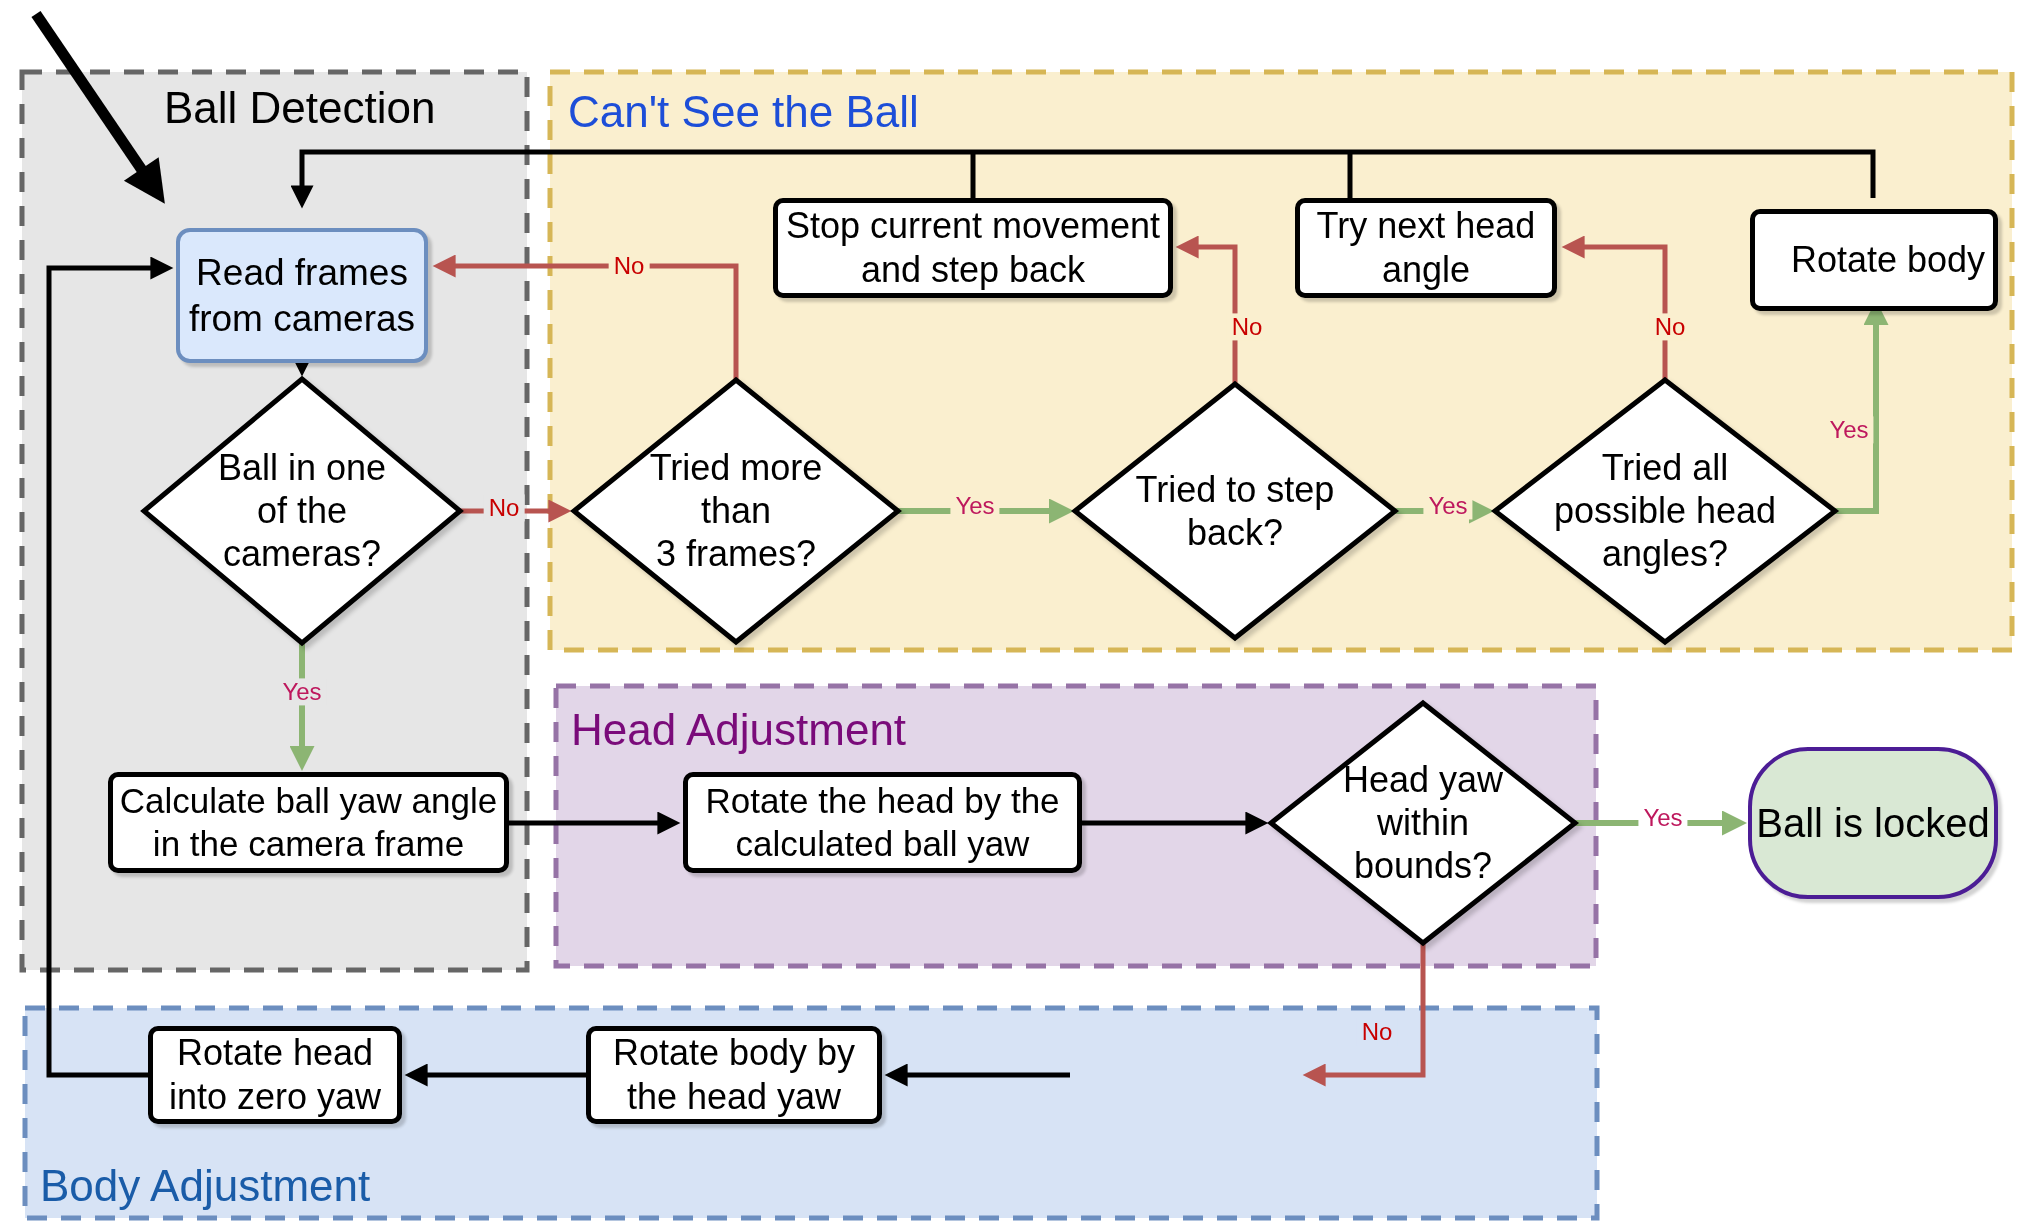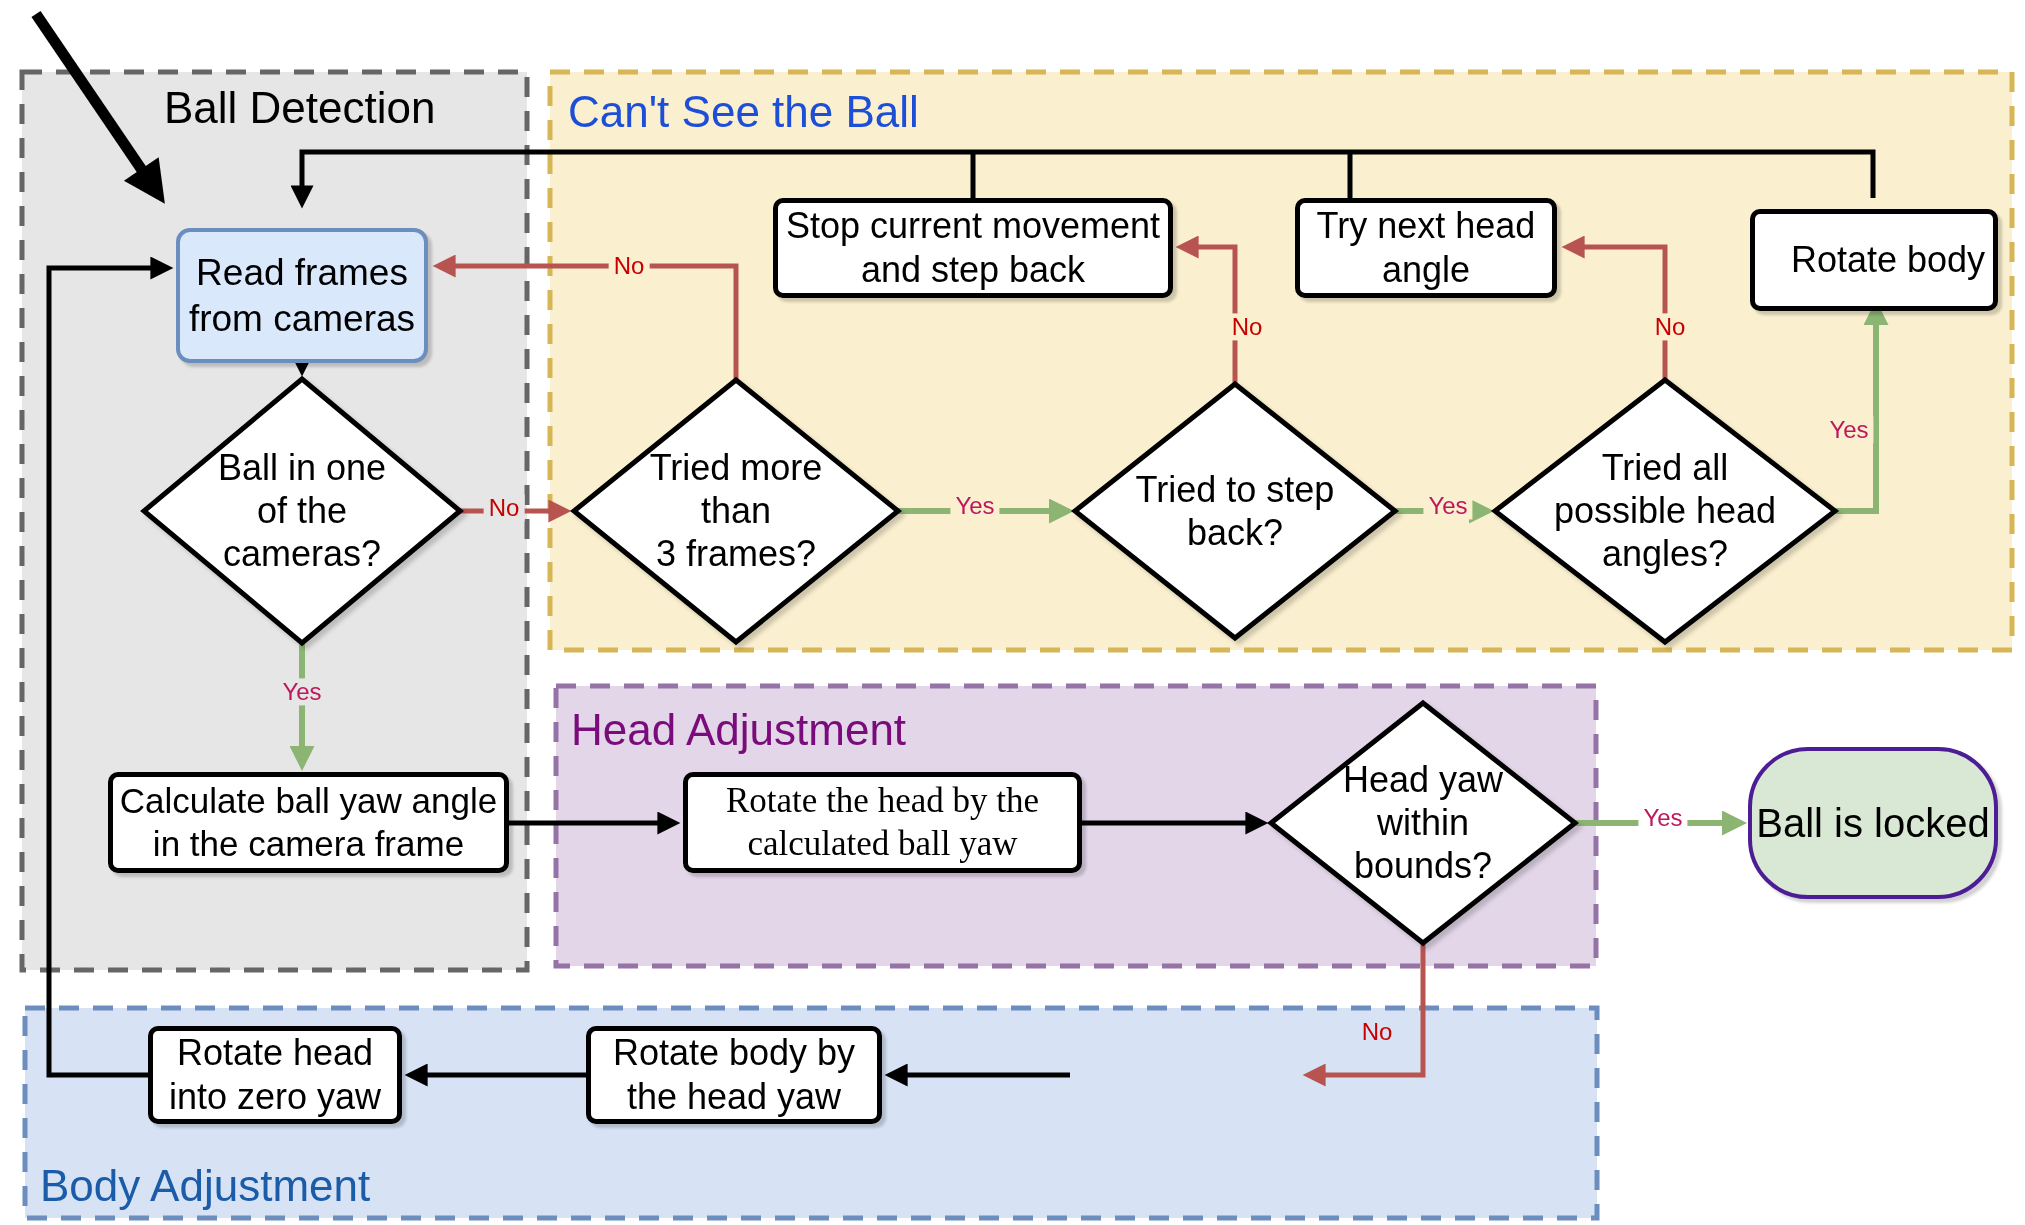--- a/index.html
+++ b/index.html
@@ -107,21 +107,21 @@
 
   <div class="node node-start" style="left:176px;top:228px;width:252px;height:135px;font-size:37px;text-align:center;">Read frames
 from cameras</div>
   <div class="node" style="left:100px;top:772px;width:401px;height:101px;font-size:35px;margin-left:8px;">Calculate ball yaw angle
 in the camera frame</div>
   <div class="node" style="left:773px;top:198px;width:400px;height:100px;">Stop current movement
 and step back</div>
   <div class="node" style="left:1295px;top:198px;width:262px;height:100px;">Try next head
 angle</div>
   <div class="node" style="left:1750px;top:209px;width:248px;height:102px;padding-left:28px;">Rotate body</div>
-  <div class="node" style="left:683px;top:772px;width:399px;height:101px;font-size:35px;font-family:Liberation Serif, serif;">Rotate the head by the
+  <div class="node" style="left:683px;top:772px;width:399px;height:101px;font-size:35px;">Rotate the head by the
 calculated ball yaw</div>
   <div class="node node-terminal" style="left:1748px;top:747px;width:250px;height:152px;">Ball is locked</div>
   <div class="node" style="left:148px;top:1026px;width:254px;height:98px;">Rotate head
 into zero yaw</div>
   <div class="node" style="left:586px;top:1026px;width:296px;height:98px;">Rotate body by
 the head yaw</div>
 
   <div class="dlabel" style="left:302px;top:511px;">Ball in one
 of the
 cameras?</div>

